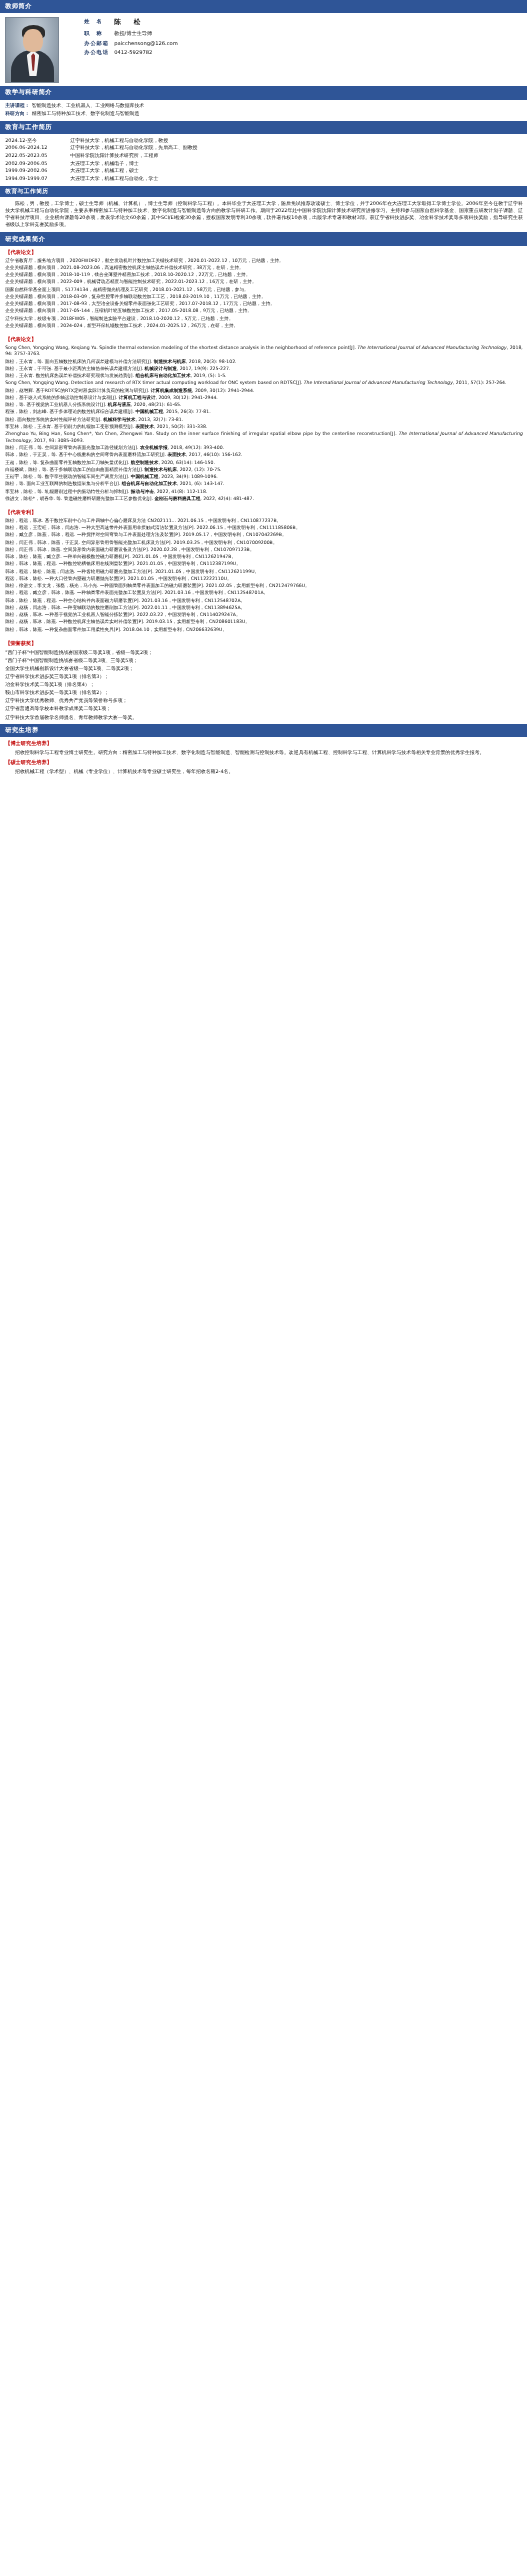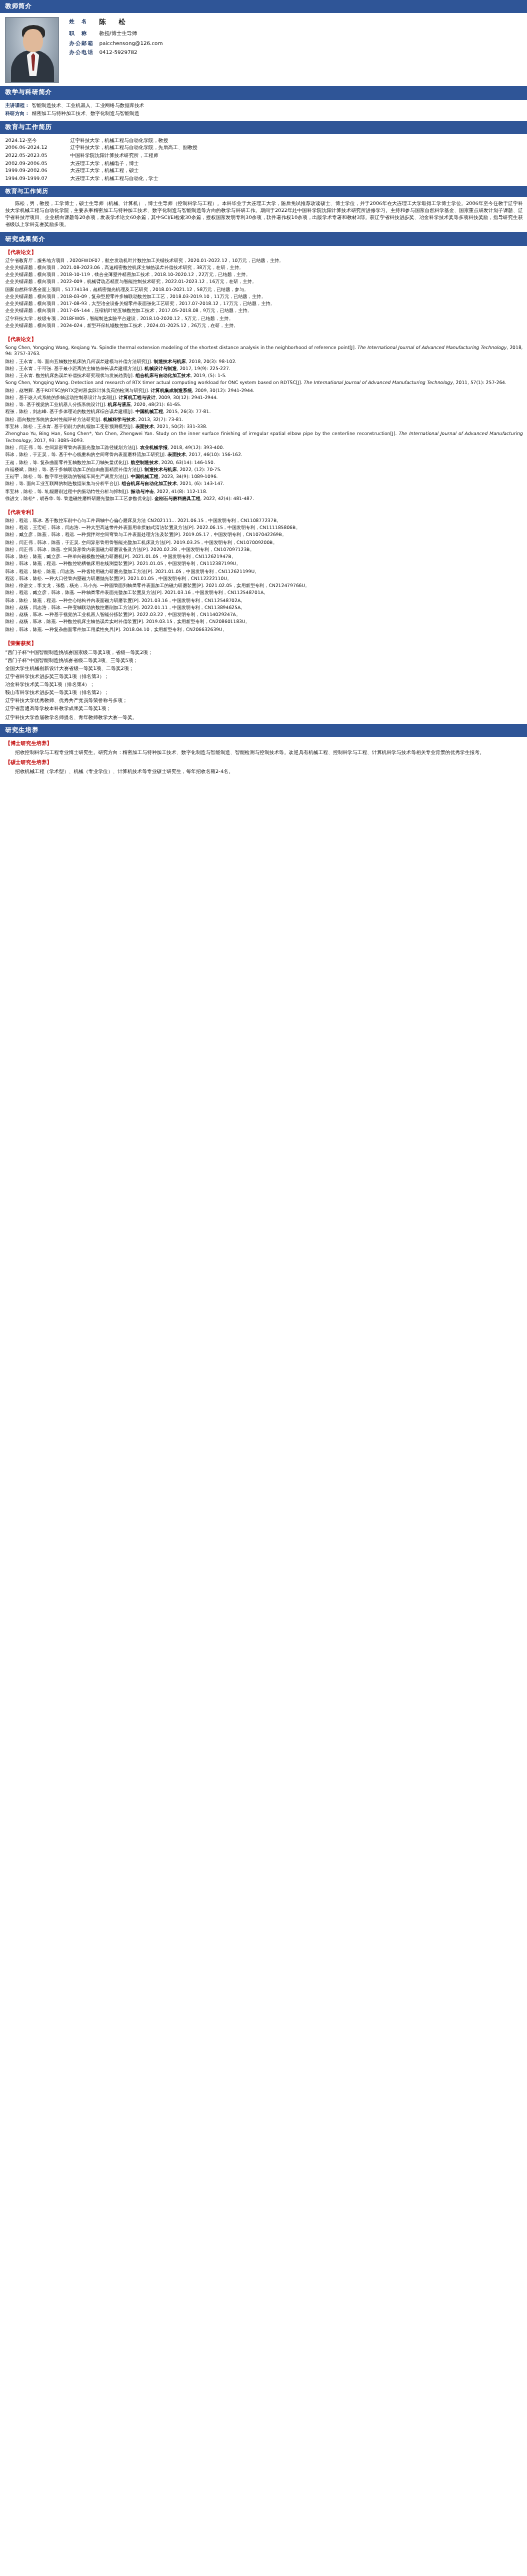--- a/index.html
+++ b/index.html
@@ -23,21 +23,21 @@
     padding:2.1px 5.2px;
     letter-spacing:0.5px;
   }
   .sec-bar.thin { padding:1.5px 5.2px; font-size:5.7px; }
 
   
   .profile {
     display:flex;
     align-items:flex-start;
     padding:4.1px 5.2px 3.1px 5.2px;
-    gap:10px;
+    gap:25px;
   }
   .photo {
     width:54px; height:66px;
     background:linear-gradient(170deg,#b9c4cf 0%,#8d9aa8 45%,#6f7d8c 100%);
     position:relative;
     flex:0 0 auto;
     overflow:hidden;
     border:0.5px solid #7b8795;
   }
   .photo .bg {

